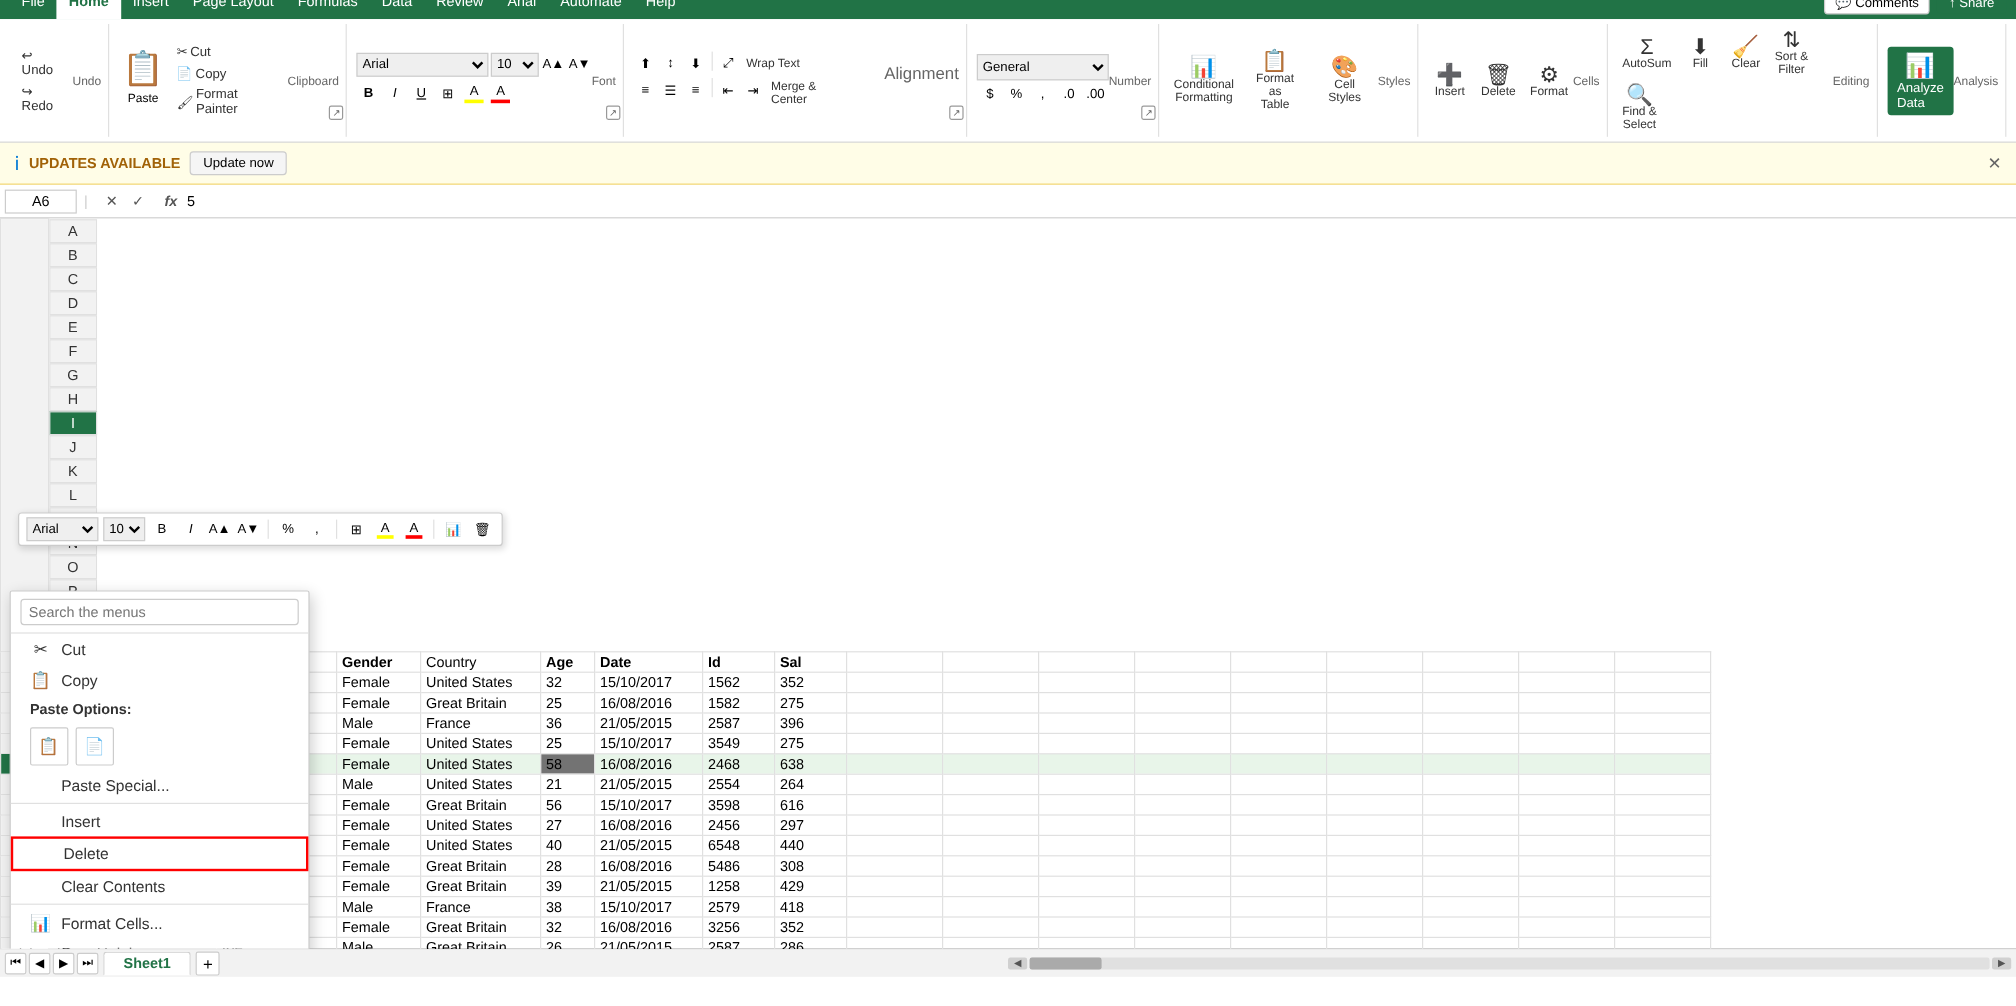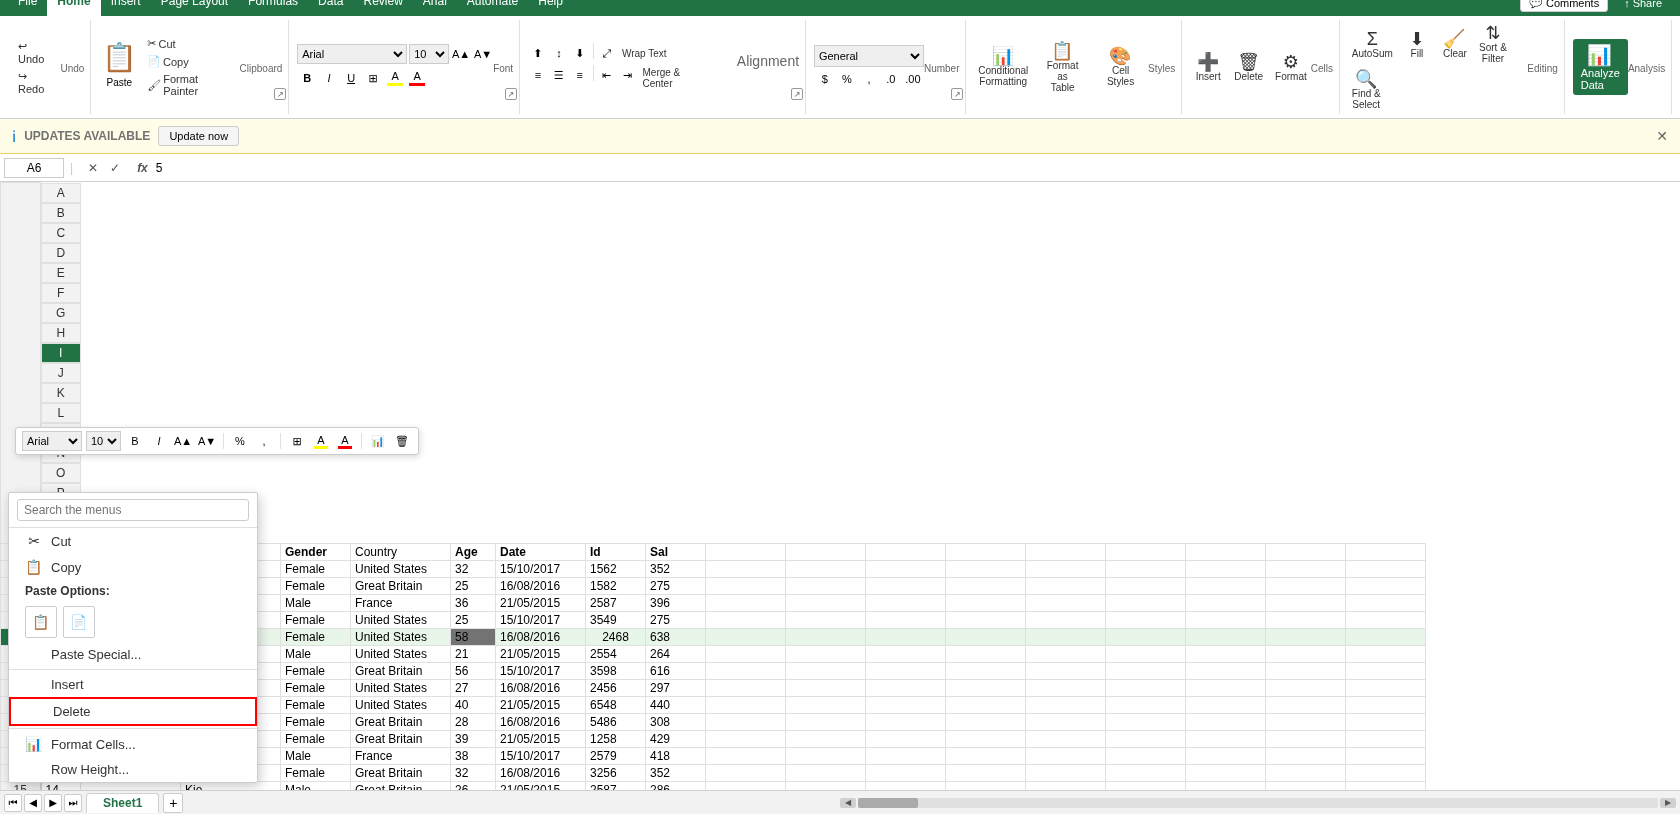--- a/index.html
+++ b/index.html
@@ -40,21 +40,21 @@
     .number-select { width: 110px; height: 22px; font-size: 11px; border: 1px solid #ccc; }
     .number-row { display: flex; gap: 2px; align-items: center; }
 
     
     .green-btn { background: #217346; color: #fff; border-radius: 3px; padding: 4px 8px; font-size: 11px; cursor: pointer; display: flex; flex-direction: column; align-items: center; min-width: 50px; }
     .green-btn .icon { font-size: 20px; }
 
     
     .update-bar { background: #fffde7; border-bottom: 1px solid #f0d060; padding: 6px 12px; display: flex; align-items: center; gap: 8px; font-size: 12px; }
     .update-bar .info-icon { color: #0078d4; font-size: 16px; }
-    .update-bar .bold-label { font-weight: bold; color: #737373; }
+    .update-bar .bold-label { font-weight: bold; color: #a16207; }
     .update-bar .update-text { color: #555; }
     .update-btn { border: 1px solid #ccc; border-radius: 3px; padding: 3px 10px; background: #f5f5f5; cursor: pointer; font-size: 11px; }
     .close-x { margin-left: auto; cursor: pointer; font-size: 14px; color: #666; }
 
     
     .formula-bar { display: flex; align-items: center; height: 28px; border-bottom: 1px solid #d0d0d0; background: #fff; padding: 0 4px; gap: 4px; }
     .cell-name-box { width: 60px; border: 1px solid #ccc; height: 20px; font-size: 12px; text-align: center; display: flex; align-items: center; justify-content: center; }
     .formula-icons { display: flex; gap: 2px; margin: 0 4px; }
     .formula-icon { width: 20px; height: 20px; display: flex; align-items: center; justify-content: center; cursor: pointer; font-size: 12px; color: #555; }
     .formula-fx { font-style: italic; font-weight: bold; color: #555; margin: 0 4px; }
@@ -488,21 +488,21 @@
           </tr>
           <tr>
             <td class="row-num selected">6</td>
             <td style="background: rgb(232, 245, 233);">5</td>
             <td style="background: rgb(232, 245, 233);">Noresia</td>
             <td style="background: rgb(232, 245, 233);">Menwood</td>
             <td style="background: rgb(232, 245, 233);">Female</td>
             <td style="background: rgb(232, 245, 233);">United States</td>
             <td style="background: #737373;">58</td>
             <td style="background: rgb(232, 245, 233);">16/08/2016</td>
-            <td style="background: rgb(232, 245, 233); text-align: center;">2468</td>
+            <td style="background: rgb(232, 245, 233);">2468</td>
             <td style="background: rgb(232, 245, 233);">638</td>
             <td style="background: rgb(232, 245, 233);"></td>
             <td style="background: rgb(232, 245, 233);"></td>
             <td style="background: rgb(232, 245, 233);"></td>
             <td style="background: rgb(232, 245, 233);"></td>
             <td style="background: rgb(232, 245, 233);"></td>
             <td style="background: rgb(232, 245, 233);"></td>
             <td style="background: rgb(232, 245, 233);"></td>
             <td style="background: rgb(232, 245, 233);"></td>
             <td style="background: rgb(232, 245, 233);"></td>
@@ -748,20 +748,24 @@
     </div>
     <div class="ctx-divider"></div>
     <div class="ctx-item">
       <span class="ctx-icon"></span>
       <span>Insert</span>
     </div>
     <div class="ctx-item highlighted">
       <span class="ctx-icon"></span>
       <span>Delete</span>
     </div>
+    <div class="ctx-item">
+      <span class="ctx-icon"></span>
+      <span>Clear Contents</span>
+    </div>
     <div class="ctx-divider"></div>
     <div class="ctx-item">
       <span class="ctx-icon">📊</span>
       <span>Format Cells...</span>
     </div>
     <div class="ctx-item">
       <span class="ctx-icon"></span>
       <span>Row Height...</span>
     </div>
 

